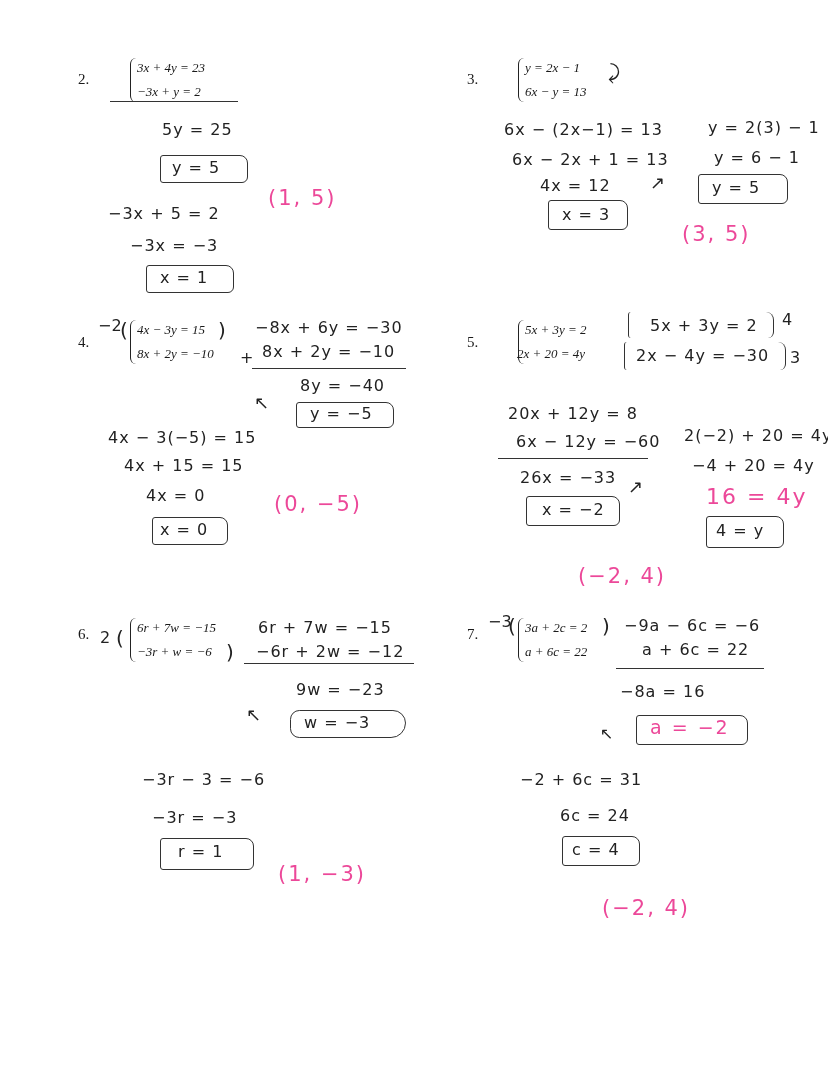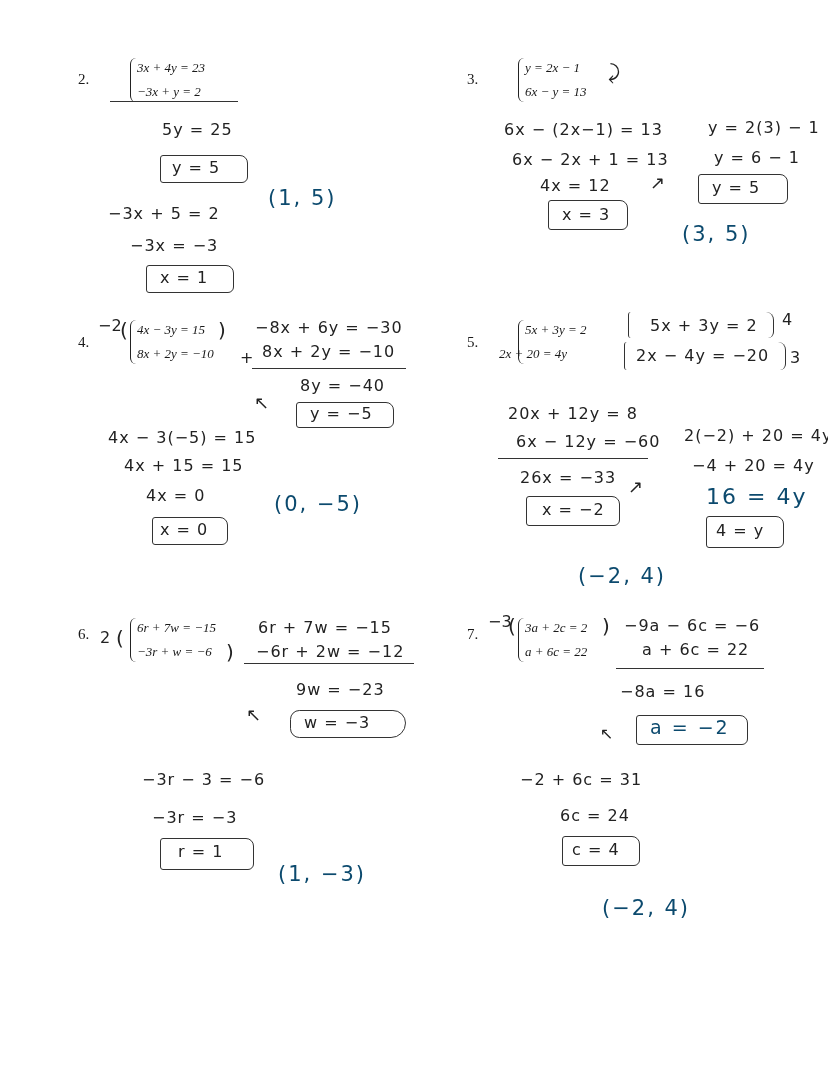--- a/index.html
+++ b/index.html
@@ -7,21 +7,21 @@
     width: 828px; height: 1071px; background: #ffffff; position: relative; overflow: hidden;
     color: #1a1a1a;
   }
   .abs { position: absolute; white-space: nowrap; }
   .num { font-family: "Liberation Serif", serif; font-size: 15px; }
   .sys { font-family: "Liberation Serif", serif; font-size: 13px; font-style: italic; line-height: 19px; }
   .brace {
     position: absolute; border-left: 1.3px solid #222; border-radius: 6px 0 0 6px;
   }
   .hw { font-family: "DejaVu Sans", sans-serif; font-size: 16px; color: #222; letter-spacing: 1px; }
-  .hw-lg { font-family: "DejaVu Sans", sans-serif; font-size: 21px; color: #0c4a6e; letter-spacing: 2px; }
+  .hw-lg { font-family: "DejaVu Sans", sans-serif; font-size: 21px; color: #ec4899; letter-spacing: 2px; }
   .box {
     position: absolute; border: 1.4px solid #333; border-radius: 3px 8px 6px 3px;
   }
   .rule { position: absolute; height: 0; border-top: 1.3px solid #333; }
   .pre { font-family: "DejaVu Sans", sans-serif; font-size: 14px; color: #222; }
 </style>
 </head>
 <body>
 
 <div>
@@ -85,27 +85,27 @@
   <span class="abs hw" style="left:146px;top:486px">4x = 0</span>
   <div class="box" style="left:152px;top:517px;width:74px;height:26px"></div>
   <span class="abs hw" style="left:160px;top:520px">x = 0</span>
   <span class="abs hw-lg" style="left:274px;top:492px">(0, −5)</span>
 </div>
 
 <div>
   <span class="abs num" style="left:467px;top:334px">5.</span>
   <div class="brace" style="left:518px;top:320px;width:6px;height:44px"></div>
   <span class="abs sys" style="left:525px;top:320px">5x + 3y = 2</span>
-  <span class="abs sys" style="left:499px;top:344px">2x + 20 = 4y</span>
+  <span class="abs sys" style="left:517px;top:344px">2x + 20 = 4y</span>
 
   <div class="box" style="left:628px;top:312px;width:144px;height:26px;border-top:none;border-bottom:none"></div>
   <span class="abs hw" style="left:650px;top:316px">5x + 3y = 2</span>
   <span class="abs hw" style="left:782px;top:310px">4</span>
   <div class="box" style="left:624px;top:342px;width:160px;height:28px;border-top:none;border-bottom:none"></div>
-  <span class="abs hw" style="left:636px;top:346px">2x − 4y = −20</span>
+  <span class="abs hw" style="left:636px;top:346px">2x − 4y = −30</span>
   <span class="abs hw" style="left:790px;top:348px">3</span>
 
   <span class="abs hw" style="left:508px;top:404px">20x + 12y = 8</span>
   <span class="abs hw" style="left:516px;top:432px">6x − 12y = −60</span>
   <div class="rule" style="left:498px;top:458px;width:150px"></div>
   <span class="abs hw" style="left:520px;top:468px">26x = −33</span>
   <div class="box" style="left:526px;top:496px;width:92px;height:28px"></div>
   <span class="abs hw" style="left:542px;top:500px">x = −2</span>
   <span class="abs pre" style="left:628px;top:476px;font-size:18px">↗</span>
 

